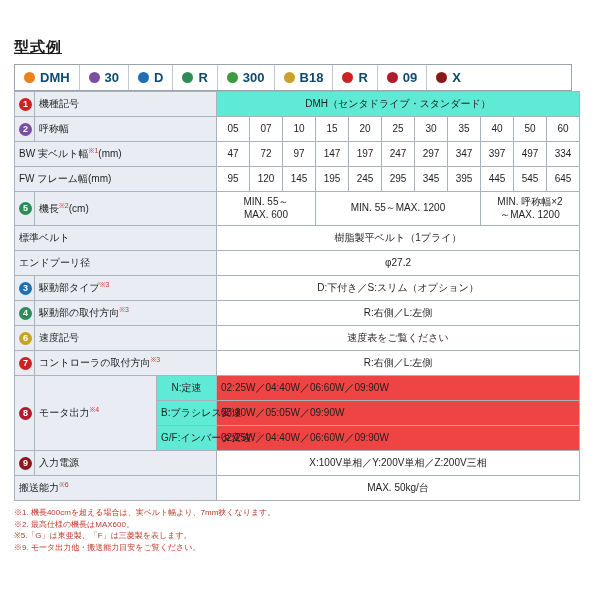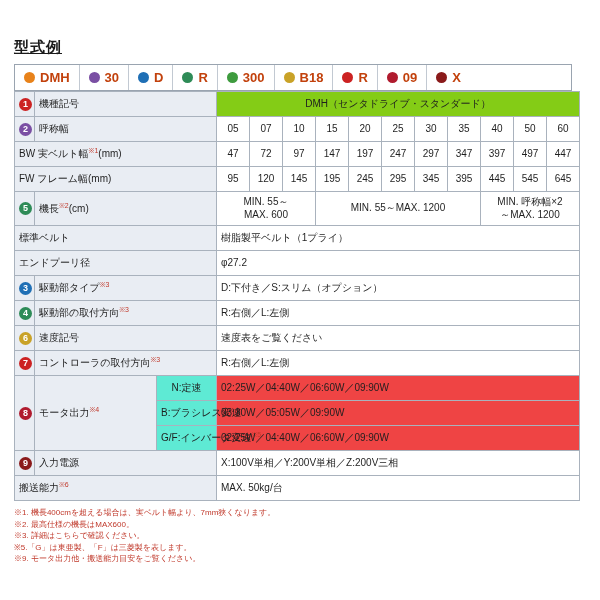--- a/index.html
+++ b/index.html
@@ -44,21 +44,21 @@
     box-sizing: border-box;
   }
   .codebar .cell {
     display: flex;
     align-items: center;
     gap: 5px;
     padding: 0 9px;
     border-right: 1px solid #c2c9d2;
     font-weight: bold;
     font-size: 13px;
-    color: #c2410c;
+    color: #0c4a6e;
   }
   .codebar .cell:last-child { border-right: none; }
   .bullet {
     display: inline-block;
     width: 11px;
     height: 11px;
     border-radius: 50%;
     flex: 0 0 auto;
   }
   .note-right {
@@ -93,26 +93,26 @@
     background: #e9edf3;
     text-align: center;
     width: 18px;
     padding: 0;
   }
   td.vals {
     text-align: center;
     background: #ffffff;
   }
   td.wide {
-    background: #84cc16;
+    background: #5eead4;
     text-align: center;
   }
   td.leftval {
     background: #ffffff;
-    text-align: left;
+    text-align: center;
     padding-left: 8px;
   }
   .numbadge {
     display: inline-block;
     width: 13px;
     height: 13px;
     line-height: 13px;
     border-radius: 50%;
     color: #ffffff;
     font-size: 9px;
@@ -247,21 +247,21 @@
       <td class="vals">47</td>
       <td class="vals">72</td>
       <td class="vals">97</td>
       <td class="vals">147</td>
       <td class="vals">197</td>
       <td class="vals">247</td>
       <td class="vals">297</td>
       <td class="vals">347</td>
       <td class="vals">397</td>
       <td class="vals">497</td>
-      <td class="vals">447</td>
+      <td class="vals">334</td>
     </tr>
 
     <tr>
       <td class="lbl" colspan="3">FW フレーム幅(mm)</td>
       <td class="vals">95</td>
       <td class="vals">120</td>
       <td class="vals">145</td>
       <td class="vals">195</td>
       <td class="vals">245</td>
       <td class="vals">295</td>
@@ -369,18 +369,17 @@
       </td>
       <td class="leftval" colspan="11">MAX. 50kg/台</td>
     </tr>
 
   </tbody>
     </table>
 
   <div class="notes">
     <div>※1. 機長400cmを超える場合は、実ベルト幅より、7mm狭くなります。</div>
     <div>※2. 最高仕様の機長はMAX600。</div>
-    <div>※3. 詳細はこちらで確認ください。</div>
     <div>※5.「G」は東亜製、「F」は三菱製を表します。</div>
     <div>※9. モータ出力他・搬送能力目安をご覧ください。</div>
   </div>
 
 </div>
 
 </body></html>

